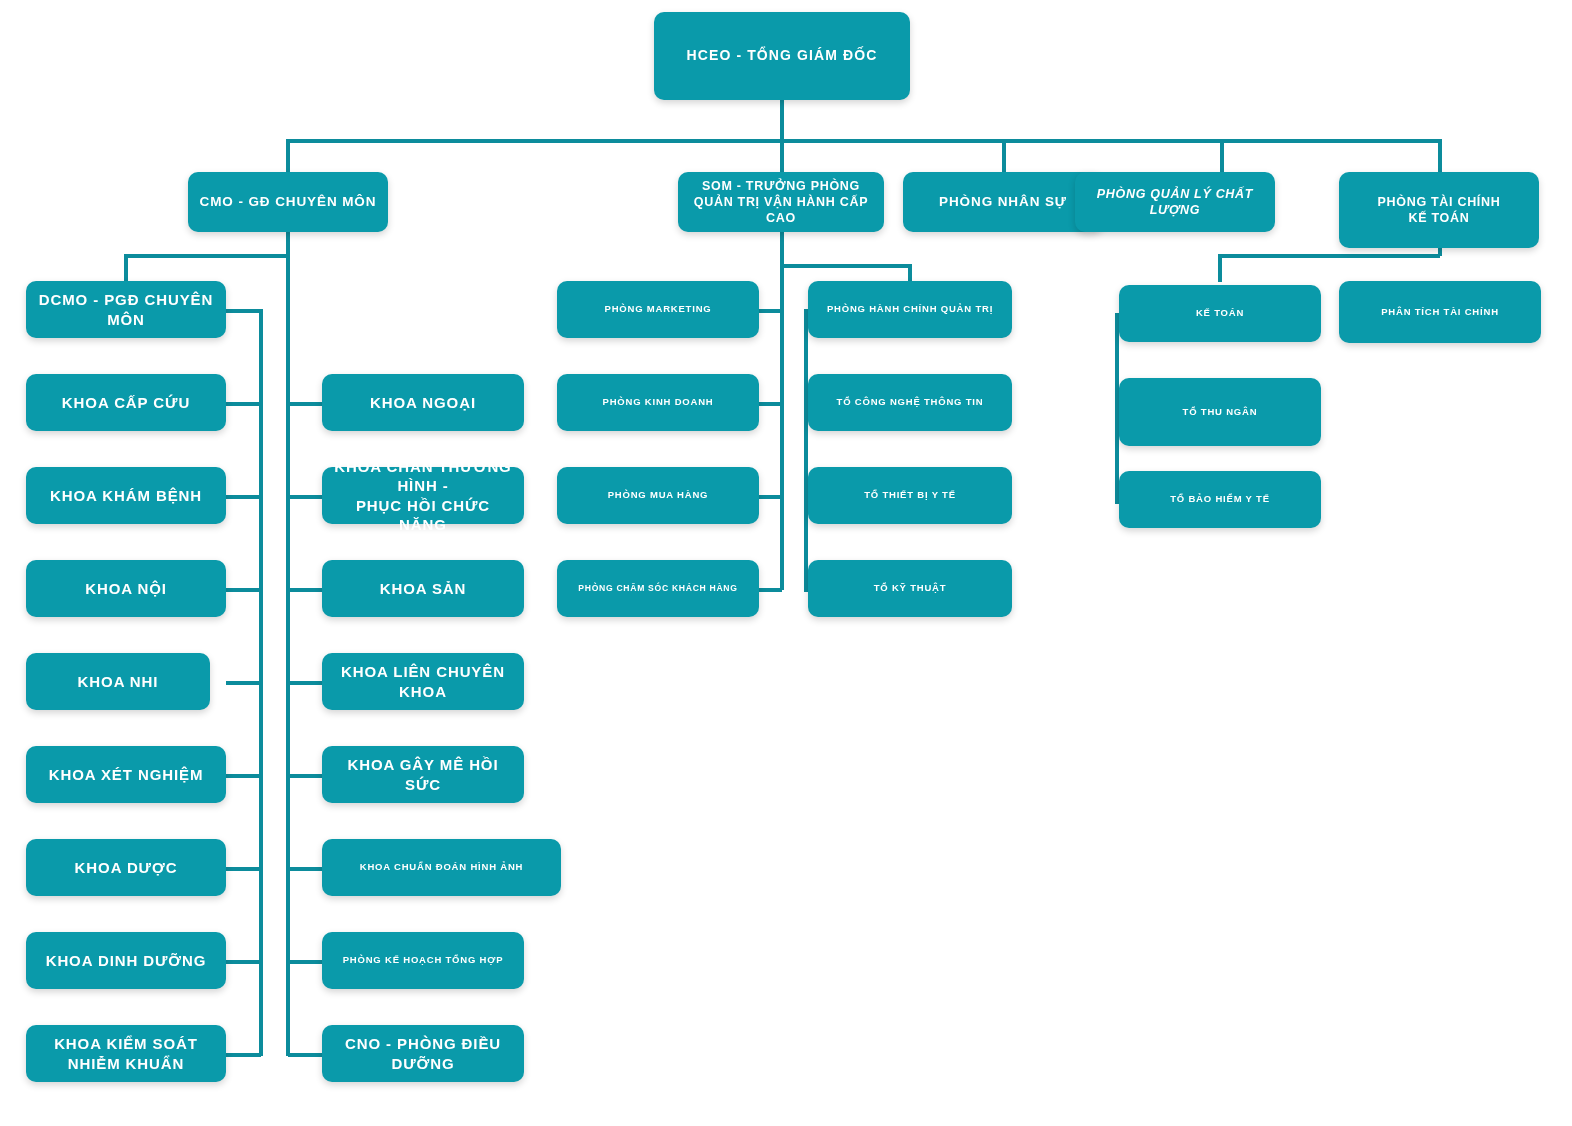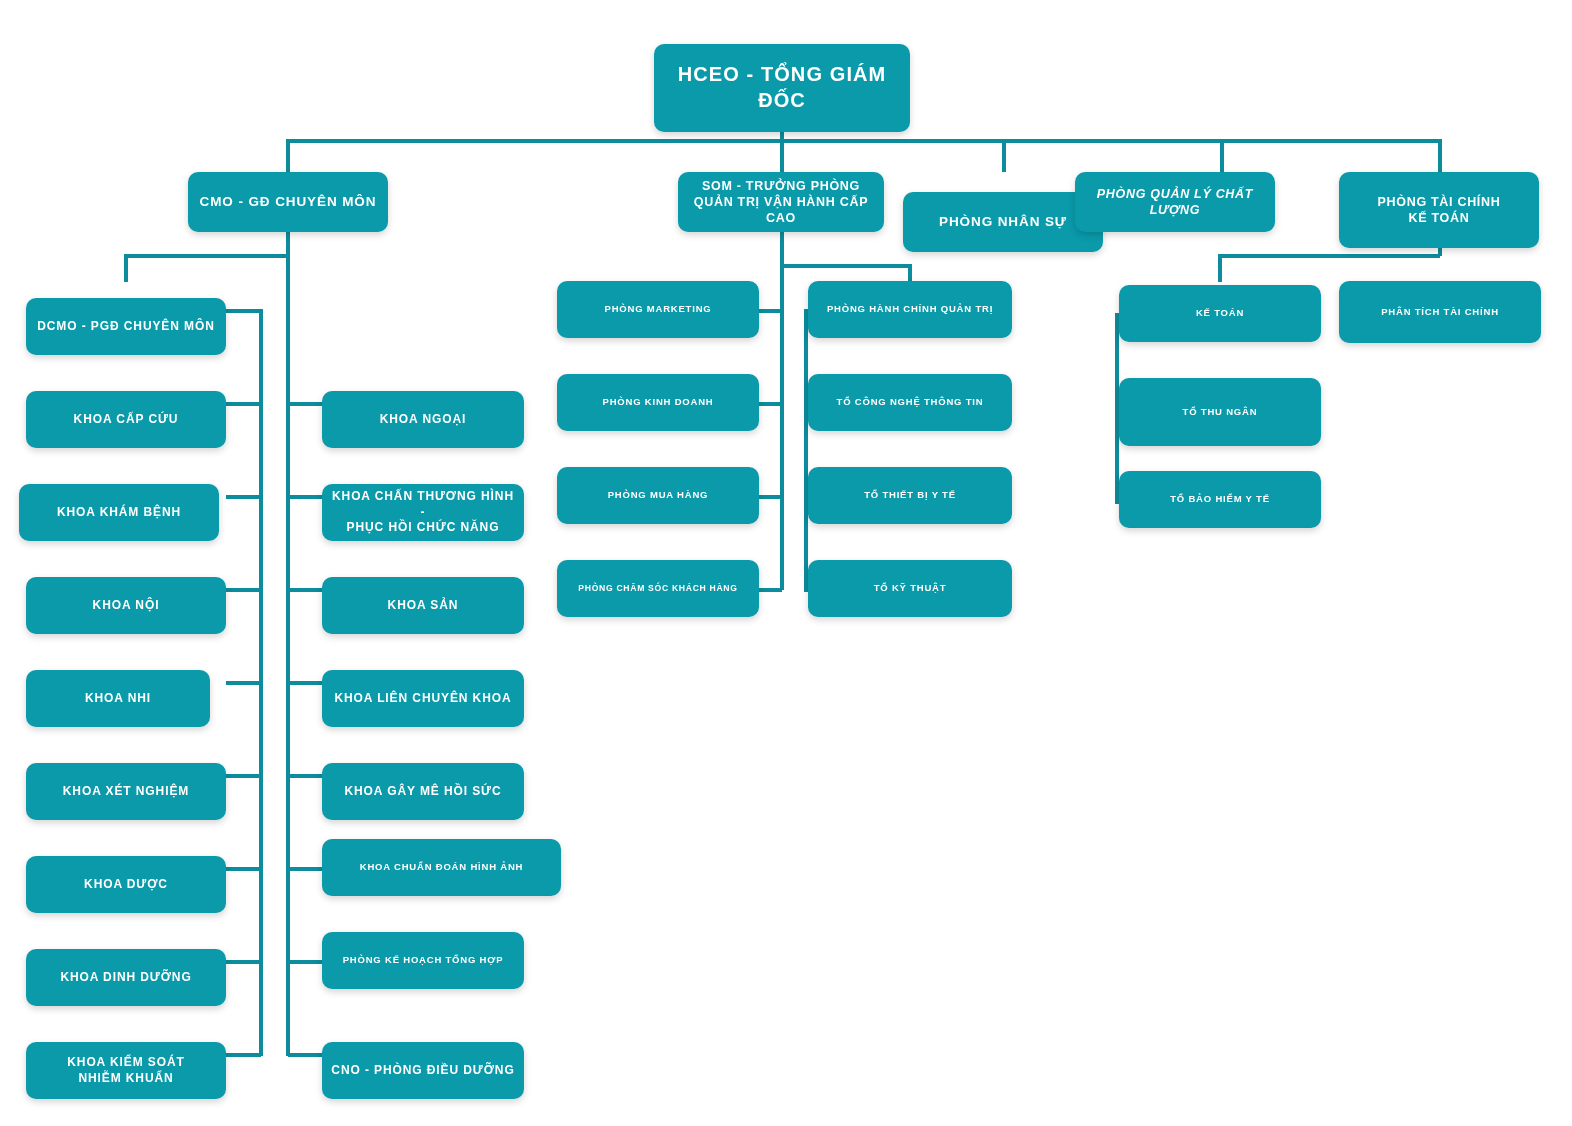--- a/index.html
+++ b/index.html
@@ -40,24 +40,24 @@
     font-weight: bold;
     letter-spacing: 0.6px;
     line-height: 1.28;
     padding: 4px 8px;
     text-transform: uppercase;
     z-index: 3;
   }
   .node .lbl { display: block; width: 100%; }
 
   
-  .lvl0 { font-size: 20px; letter-spacing: 1.1px; margin-top: 32px; }
+  .lvl0 { font-size: 14px; letter-spacing: 1.1px; }
   .lvl1 { font-size: 13.5px; letter-spacing: 0.9px; }
   .lvl1b { font-size: 12.5px; letter-spacing: 0.7px; }
-  .lvl2 { font-size: 12px; letter-spacing: 0.9px; margin-top: 17px; }
+  .lvl2 { font-size: 15px; letter-spacing: 0.9px; }
   .lvl3 { font-size: 9.5px; letter-spacing: 0.8px; }
   .lvl3b { font-size: 8.6px; letter-spacing: 0.7px; }
 </style>
 </head>
 <body>
 
 <div id="chart-root">
 
   <div class="conn conn-v" style="left:780px; top:100px; height:40px;"></div>
 
@@ -124,38 +124,38 @@
     <span class="lbl">HCEO - TỔNG GIÁM ĐỐC</span>
   </div>
 
   <div class="node lvl1" style="left:188px; top:172px; width:200px; height:60px;">
     <span class="lbl">CMO - GĐ CHUYÊN MÔN</span>
   </div>
   <div class="node lvl1b multiline" style="left:678px; top:172px; width:206px; height:60px; white-space:pre-line;">
     <span class="lbl">SOM - TRƯỞNG PHÒNG
 QUẢN TRỊ VẬN HÀNH CẤP CAO</span>
   </div>
-  <div class="node lvl1" style="left:903px; top:172px; width:200px; height:60px;margin-top:20px;">
+  <div class="node lvl1" style="left:903px; top:172px; width:200px; height:60px;">
     <span class="lbl">PHÒNG NHÂN SỰ</span>
   </div>
   <div class="node lvl1b" style="left:1075px; top:172px; width:200px; height:60px;font-style:italic;">
     <span class="lbl">PHÒNG QUẢN LÝ CHẤT LƯỢNG</span>
   </div>
   <div class="node lvl1b" style="left:1339px; top:172px; width:200px; height:76px; white-space:pre-line;">
     <span class="lbl">PHÒNG TÀI CHÍNH
 KẾ TOÁN</span>
   </div>
 
   <div class="node lvl2" style="left:26px; top:281px; width:200px; height:57px;">
     <span class="lbl">DCMO - PGĐ CHUYÊN MÔN</span>
   </div>
   <div class="node lvl2" style="left:26px; top:374px; width:200px; height:57px;">
     <span class="lbl">KHOA CẤP CỨU</span>
   </div>
-  <div class="node lvl2" style="left:19px; top:467px; width:200px; height:57px;">
+  <div class="node lvl2" style="left:26px; top:467px; width:200px; height:57px;">
     <span class="lbl">KHOA KHÁM BỆNH</span>
   </div>
   <div class="node lvl2" style="left:26px; top:560px; width:200px; height:57px;">
     <span class="lbl">KHOA NỘI</span>
   </div>
   <div class="node lvl2" style="left:26px; top:653px; width:184px; height:57px;">
     <span class="lbl">KHOA NHI</span>
   </div>
   <div class="node lvl2" style="left:26px; top:746px; width:200px; height:57px;">
     <span class="lbl">KHOA XÉT NGHIỆM</span>

